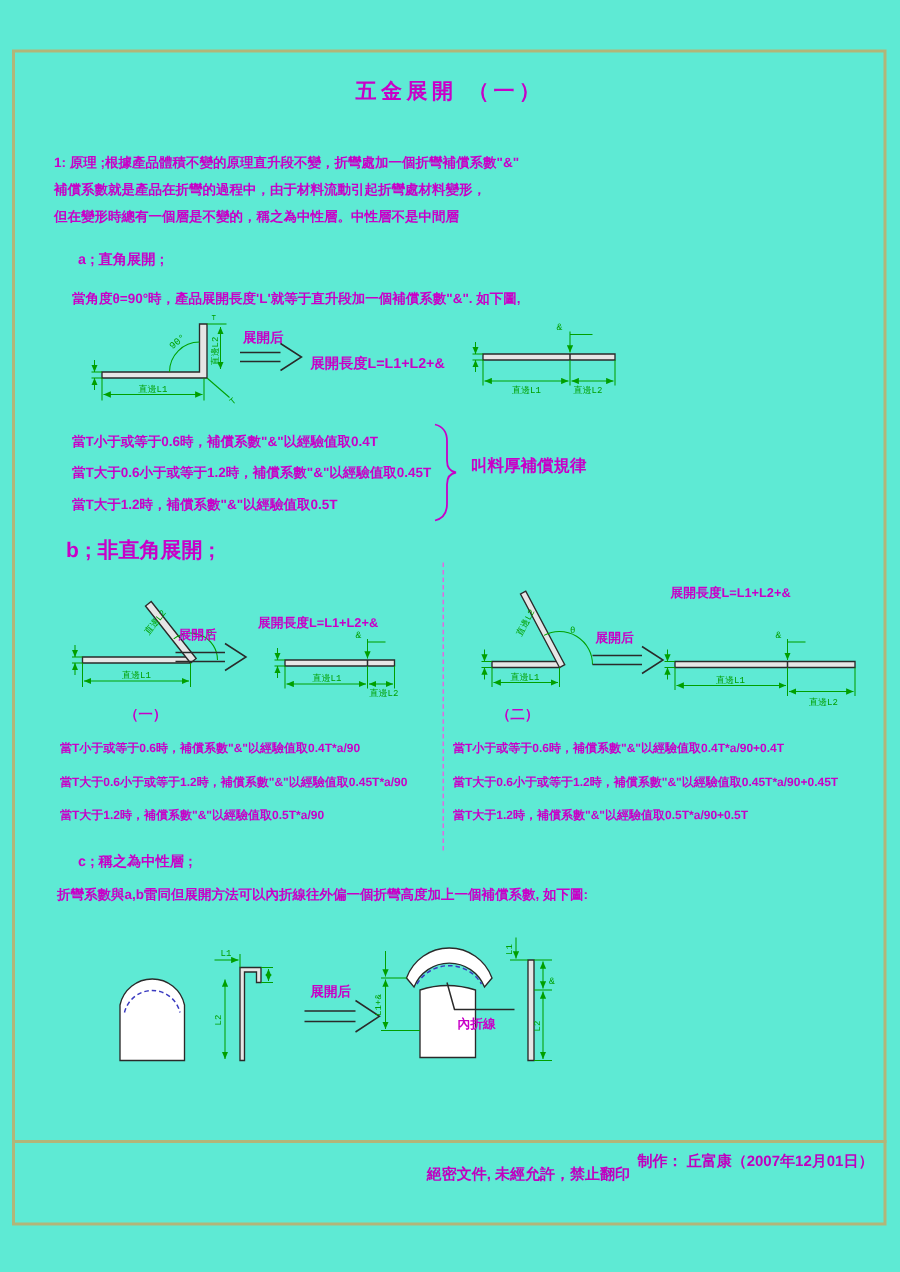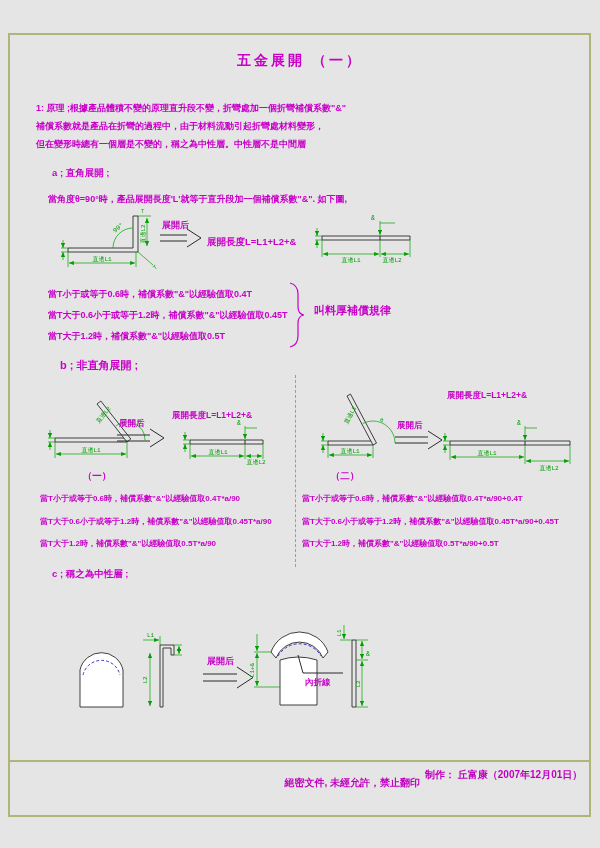--- a/index.html
+++ b/index.html
@@ -1,29 +1,29 @@
 <!DOCTYPE html>
 <html><head>
 <meta charset="utf-8">
 <style>
   html,body{margin:0;padding:0;background:#ffffff;}
-  .page{position:relative;width:600px;height:848px;background:#e5e5e5;overflow:hidden;
+  .page{position:relative;width:600px;height:848px;background:#5eead4;overflow:hidden;
         font-family:"Liberation Sans",sans-serif;text-decoration:underline;}
   .frame{position:absolute;left:8px;top:33px;width:579px;height:780px;
          border:2px solid #b2b578;}
   .footer-line{position:absolute;left:8px;top:760px;width:583px;height:0;
          border-top:2px solid #b2b578;}
   .m{position:absolute;color:#c800c8;font-weight:bold;white-space:nowrap;}
   .title{left:0;width:600px;text-align:center;top:52px;font-size:14px;letter-spacing:3px;}
   .intro{left:36px;top:99px;font-size:9px;line-height:18px;}
   .h-a{left:52px;top:167px;font-size:9.5px;}
   .desc-a{left:48px;top:193px;font-size:9px;}
   .rules-a{left:48px;top:284px;font-size:9px;line-height:21px;}
   .brace-note{left:314px;top:303px;font-size:11px;}
-  .h-b{left:60px;top:358px;font-size:11px;}
+  .h-b{left:44px;top:358px;font-size:14px;}
   .rules-bl{left:40px;top:488px;font-size:8px;line-height:22.5px;}
   .rules-br{left:302px;top:488px;font-size:8px;line-height:22.5px;}
   .h-c{left:52px;top:568px;font-size:9.5px;}
   .desc-c{left:38px;top:590px;font-size:9px;}
   .divider-b{position:absolute;left:295px;top:375px;height:192px;width:0;
          border-left:1px dashed #e06ae0;}
   .foot-center{left:200px;top:776px;width:220px;text-align:right;font-size:10px;color:#c000c0;}
   .foot-right{left:425px;top:765px;font-size:10px;line-height:20px;color:#c000c0;}
   svg{position:absolute;overflow:visible;}
   svg text{font-family:"Liberation Mono",monospace;fill:#00a000;}
@@ -210,20 +210,21 @@
     <div>當T大于0.6小于或等于1.2時，補償系數"&amp;"以經驗值取0.45T*a/90</div>
     <div>當T大于1.2時，補償系數"&amp;"以經驗值取0.5T*a/90</div>
   </div>
   <div class="m rules-br">
     <div>當T小于或等于0.6時，補償系數"&amp;"以經驗值取0.4T*a/90+0.4T</div>
     <div>當T大于0.6小于或等于1.2時，補償系數"&amp;"以經驗值取0.45T*a/90+0.45T</div>
     <div>當T大于1.2時，補償系數"&amp;"以經驗值取0.5T*a/90+0.5T</div>
   </div>
 
   <div class="m h-c">c ;  稱之為中性層  ;</div>
+  <div class="m desc-c">折彎系數與a,b雷同但展開方法可以內折線往外偏一個折彎高度加上一個補償系數, 如下圖:</div>
 
   <svg style="left:35px;top:612px;" width="540" height="130" viewBox="0 0 540 130">
     <g>
       <path class="outline" d="M45,95 L45,58 A22,22 0 0 1 88,58 L88,95 Z"></path>
       <path class="bluedash" d="M48,63 A19,19 0 0 1 85,63"></path>
     </g>
     <g>
       <path class="part" d="M125,95 L125,33 L139,33 L139,43 L136,43 L136,36 L128,36 L128,95 Z"></path>
       <line class="dim" x1="125" y1="33" x2="125" y2="24"></line>
       <line class="dim" x1="108" y1="28" x2="124" y2="28" marker-end="url(#ae)"></line>

